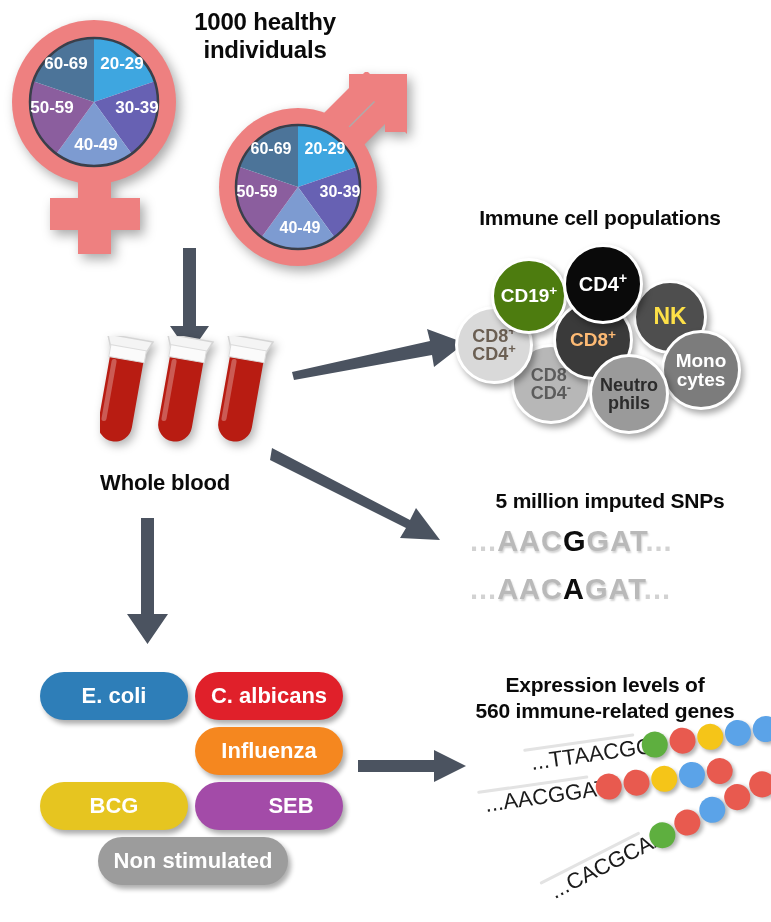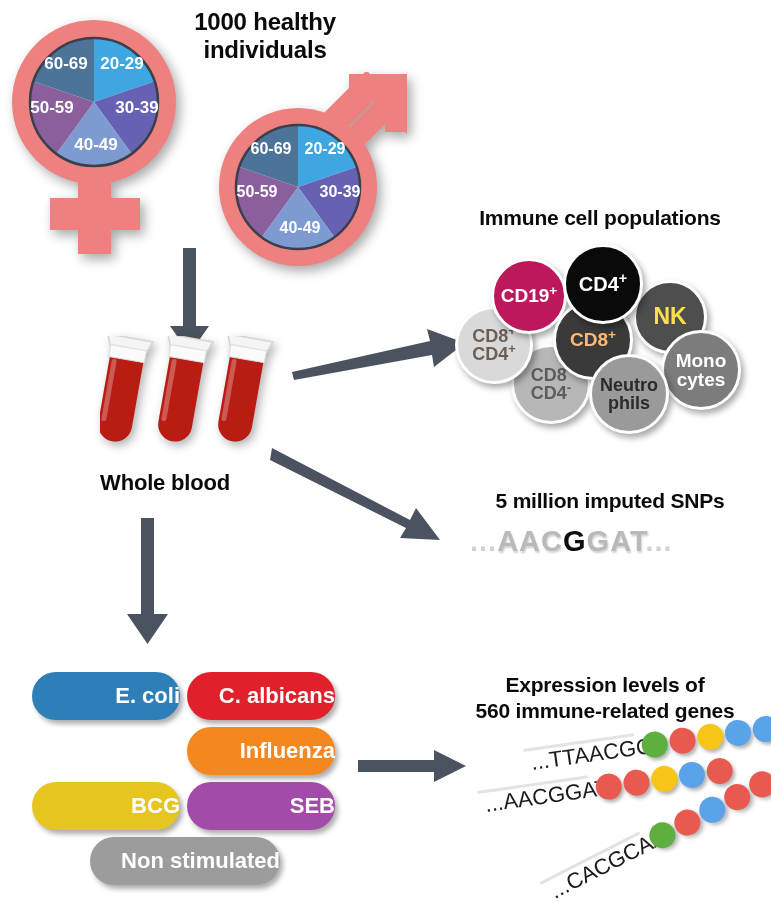--- a/index.html
+++ b/index.html
@@ -63,24 +63,25 @@
     letter-spacing:1px;white-space:nowrap;
   }
   .snp-dim{color:#b9b9b9;text-shadow:1px 2px 2px rgba(0,0,0,0.18);}
   .snp-hi{color:#0d0d0d;}
   .snp-faint{color:#d2d2d2;}
 
   
   #stimuli{left:32px;top:672px;width:310px;height:230px;}
   .stim-box{
     position:absolute;border-radius:24px;
-    display:flex;align-items:center;justify-content:flex-end;
+    display:flex;align-items:center;justify-content:center;
     color:#ffffff;font-weight:bold;font-size:22px;
     box-shadow:3px 4px 5px rgba(0,0,0,0.32);
     box-sizing:border-box;
+    margin-left:8px;
   }
 
   
   #expression{left:455px;top:736px;width:316px;height:180px;}
   .strand{position:absolute;transform-origin:0 50%;}
   .strand-seq{
     position:absolute;white-space:nowrap;font-size:22px;color:#1b1b1b;
     font-family:"Liberation Sans",sans-serif;letter-spacing:0px;
   }
   .bead{
@@ -195,21 +196,21 @@
       <path d="M126 2 h46 l-5 12 h-36 Z" fill="#f4f4f4" stroke="#d5d5d5" stroke-width="1.5"></path>
       <rect x="131" y="12" width="36" height="12" fill="#fbfbfb" stroke="#dcdcdc" stroke-width="1"></rect>
       <path d="M137 28 v58" stroke="#ffffff" stroke-opacity="0.28" stroke-width="5" stroke-linecap="round"></path>
     </g>
   </svg>
 </div>
 <div class="abs heading" id="label-whole-blood">Whole blood</div>
 
 <div class="abs heading" id="title-immune">Immune cell populations</div>
 <div class="abs" id="immune-cells">
-    <div class="cellcircle" style="left: 36px; top: 20px; width: 76px; height: 76px; background: #be185d; color: rgb(255, 255, 255); font-size: 19px; z-index: 5;">
+    <div class="cellcircle" style="left: 36px; top: 20px; width: 76px; height: 76px; background: #4d7c0f; color: rgb(255, 255, 255); font-size: 19px; z-index: 5;">
       <div>
         <span>CD19<sup class="sup">+</sup></span>
       </div>
     </div>
     <div class="cellcircle" style="left: 108px; top: 6px; width: 80px; height: 80px; background: rgb(10, 10, 10); color: rgb(255, 255, 255); font-size: 20px; z-index: 8;">
       <div>
         <span>CD4<sup class="sup">+</sup></span>
       </div>
     </div>
     <div class="cellcircle" style="left: 178px; top: 42px; width: 74px; height: 74px; background: rgb(78, 78, 78); color: #fde047; font-size: 23px; z-index: 4;">
@@ -245,20 +246,23 @@
         <span>Mono</span>
         <span>cytes</span>
       </div>
     </div>
   </div>
 
 <div class="abs heading" id="title-snps">5 million imputed SNPs</div>
 <div class="abs" id="snp-block">
   <div class="snp-row" style="top:0px;">
     <span class="snp-faint">...</span><span class="snp-dim">AAC</span><span class="snp-hi">G</span><span class="snp-dim">GAT</span><span class="snp-faint">...</span>
+  </div>
+  <div class="snp-row" style="top:48px;">
+    <span class="snp-faint">...</span><span class="snp-dim">AAC</span><span class="snp-hi">A</span><span class="snp-dim">GAT</span><span class="snp-faint">...</span>
   </div>
 </div>
 
 <div class="abs" id="stimuli">
     <div class="stim-box" style="left: 0px; top: 0px; width: 148px; height: 48px; background: rgb(46, 126, 184);">
       <span>E. coli</span>
     </div>
     <div class="stim-box" style="left: 155px; top: 0px; width: 148px; height: 48px; background: rgb(224, 32, 42);">
       <span>C. albicans</span>
     </div>

